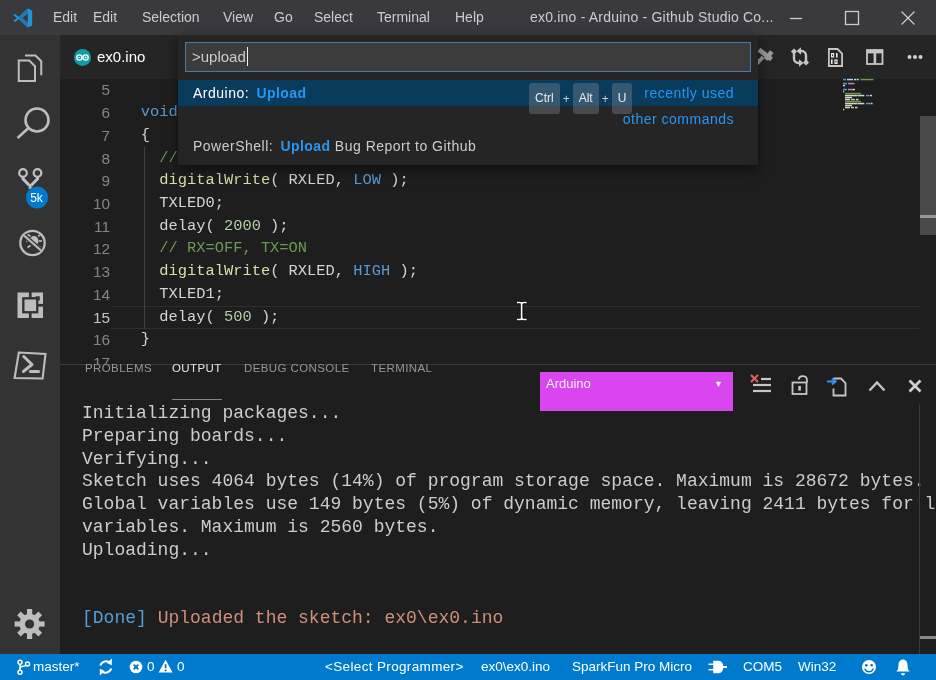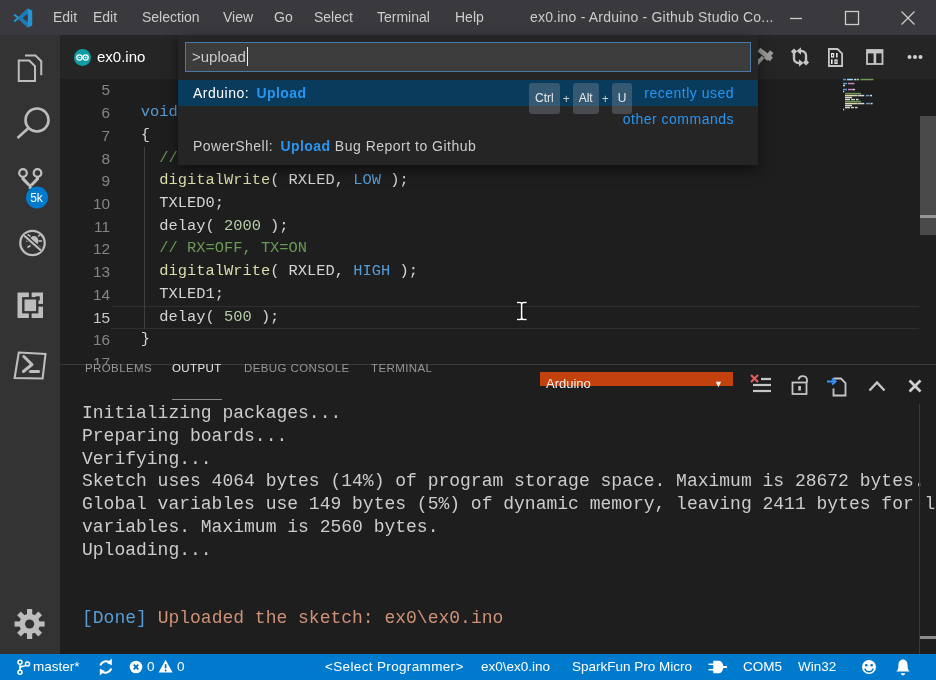--- a/index.html
+++ b/index.html
@@ -26,21 +26,21 @@
   .gut{position:absolute;left:60px;width:50px;height:23px;line-height:23px;text-align:right;
        color:#858585;font-size:15.4px;}
   #code{position:absolute;left:140.8px;font-size:15.4px;line-height:22.72px;color:#d4d4d4;}
   .kw{color:#569cd6;}.fn{color:#dcdcaa;}.cm{color:#6a9955;}.nu{color:#b5cea8;}
   #indentguide{left:143.5px;top:146.6px;width:1px;height:182px;background:#404040;}
   .curline{left:111px;width:808px;height:1px;background:#2f2f2f;}
   #sbthumb{left:920px;top:116px;width:16px;height:119px;background:#4a4a4a;}
   #sbmark{left:920px;top:215px;width:16px;height:3px;background:#969696;}
   
   .ptab{position:absolute;top:349px;height:39px;line-height:39px;font-size:11.5px;letter-spacing:.4px;color:#969696;}
-  #pseldiv{left:540px;top:372px;width:193px;height:14px;background:#c2410c;color:#f0f0f0;
+  #pseldiv{left:540px;top:372px;width:193px;height:39px;background:#d946ef;color:#f0f0f0;
            font-size:13px;line-height:24px;}
   #output{position:absolute;left:82px;top:402px;font-size:18px;line-height:22.76px;color:#cccccc;}
   #outvline{left:919px;top:404px;width:1px;height:250px;background:#3a3a3a;}
   #outthumb{left:920px;top:636px;width:16px;height:3px;background:#8a8a8a;}
   
   .st{position:absolute;top:654px;height:26px;line-height:26px;color:#ffffff;font-size:13.5px;}
   
   #quickbox{left:178px;top:35px;width:580px;height:130px;background:#252526;
             box-shadow:0 5px 12px rgba(0,0,0,.5);}
   #quickinput{position:absolute;left:185px;top:42px;width:564px;height:28px;background:#3c3c3c;

